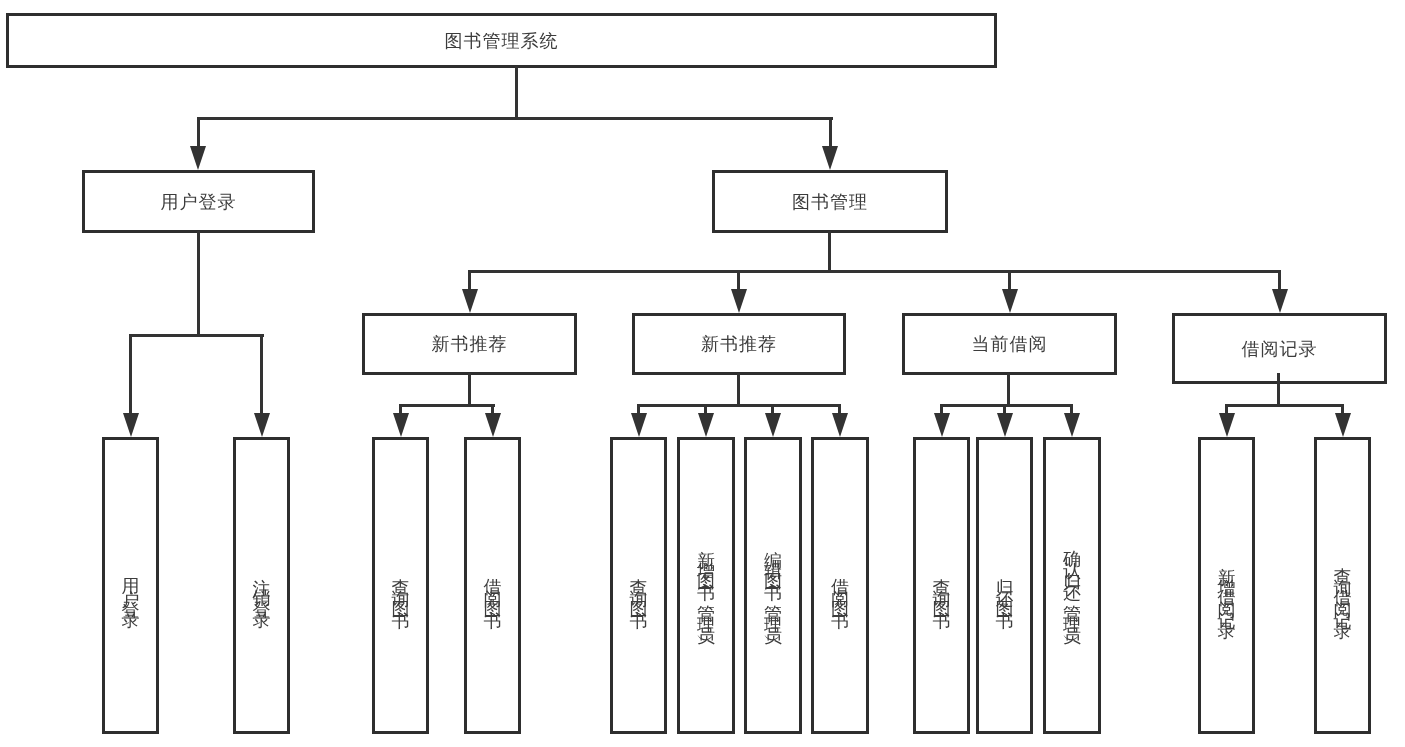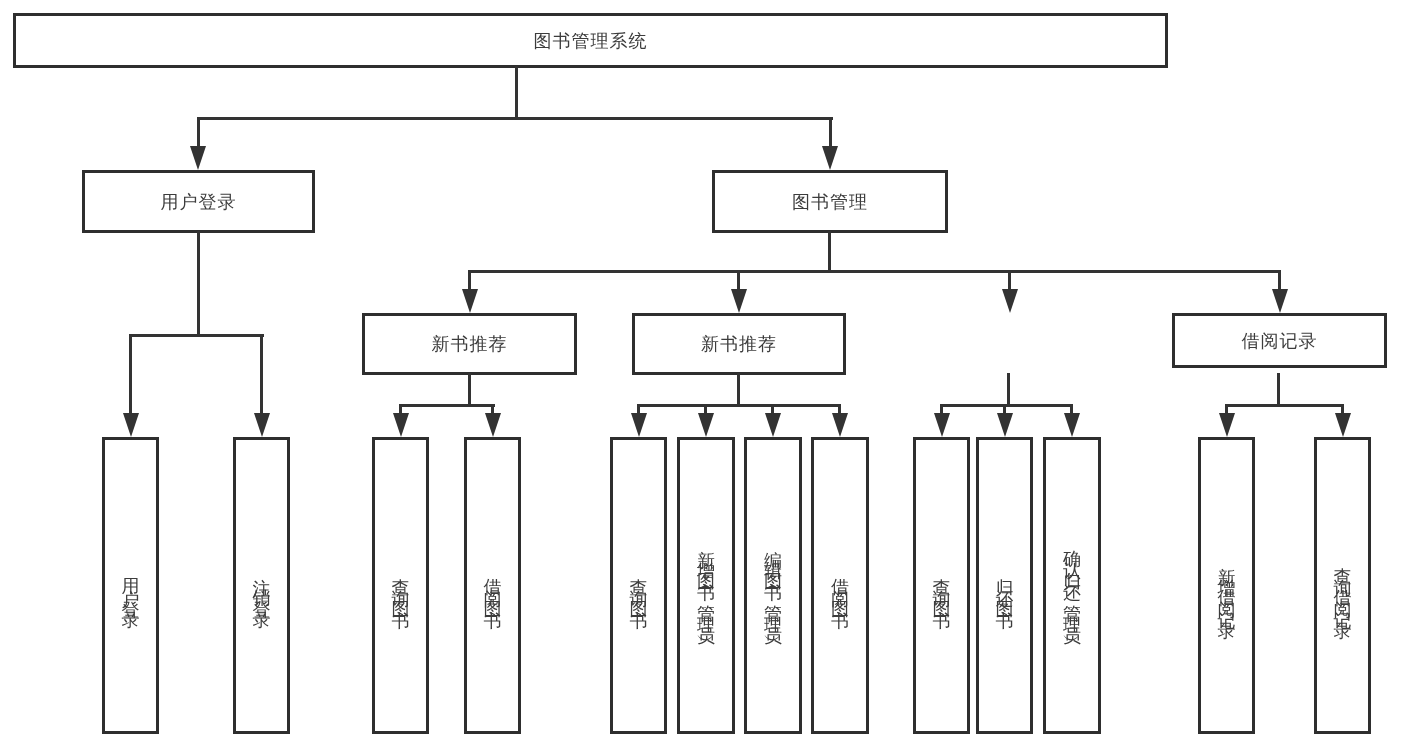--- a/index.html
+++ b/index.html
@@ -49,32 +49,33 @@
     font-size: 19px;
     color: #9e9e9e;
     letter-spacing: 1px;
   }
 </style>
 </head>
 <body>
 
 <div class="canvas">
 
-  <div class="node" style="left:13px; top:13px; width:1155px; height:55px;">图书管理系统</div>
+  <div class="node" style="left:6px; top:13px; width:991px; height:55px;">图书管理系统</div>
 
   <div class="node" style="left:82px; top:170px; width:233px; height:63px;">用户登录</div>
 
   <div class="node" style="left:362px; top:313px; width:215px; height:62px;">新书推荐</div>
 
   <div class="node" style="left:712px; top:170px; width:236px; height:63px;">图书管理</div>
 
   <div class="node" style="left:632px; top:313px; width:214px; height:62px;">新书推荐</div>
 
+  <div class="node" style="left:902px; top:313px; width:215px; height:62px;">当前借阅</div>
 
-  <div class="node" style="left:1172px; top:313px; width:215px; height:55px;">借阅记录</div>
+  <div class="node" style="left:1172px; top:313px; width:215px; height:71px;">借阅记录</div>
 
   <div class="node vnode" style="left:102px; top:437px; width:57px; height:297px;">用户登录</div>
 
   <div class="node vnode" style="left:233px; top:437px; width:57px; height:297px;">注销登录</div>
 
   <div class="node vnode" style="left:372px; top:437px; width:57px; height:297px;">查询图书</div>
 
   <div class="node vnode" style="left:464px; top:437px; width:57px; height:297px;">借阅图书</div>
 
   <div class="node vnode" style="left:610px; top:437px; width:57px; height:297px;">查询图书</div>

